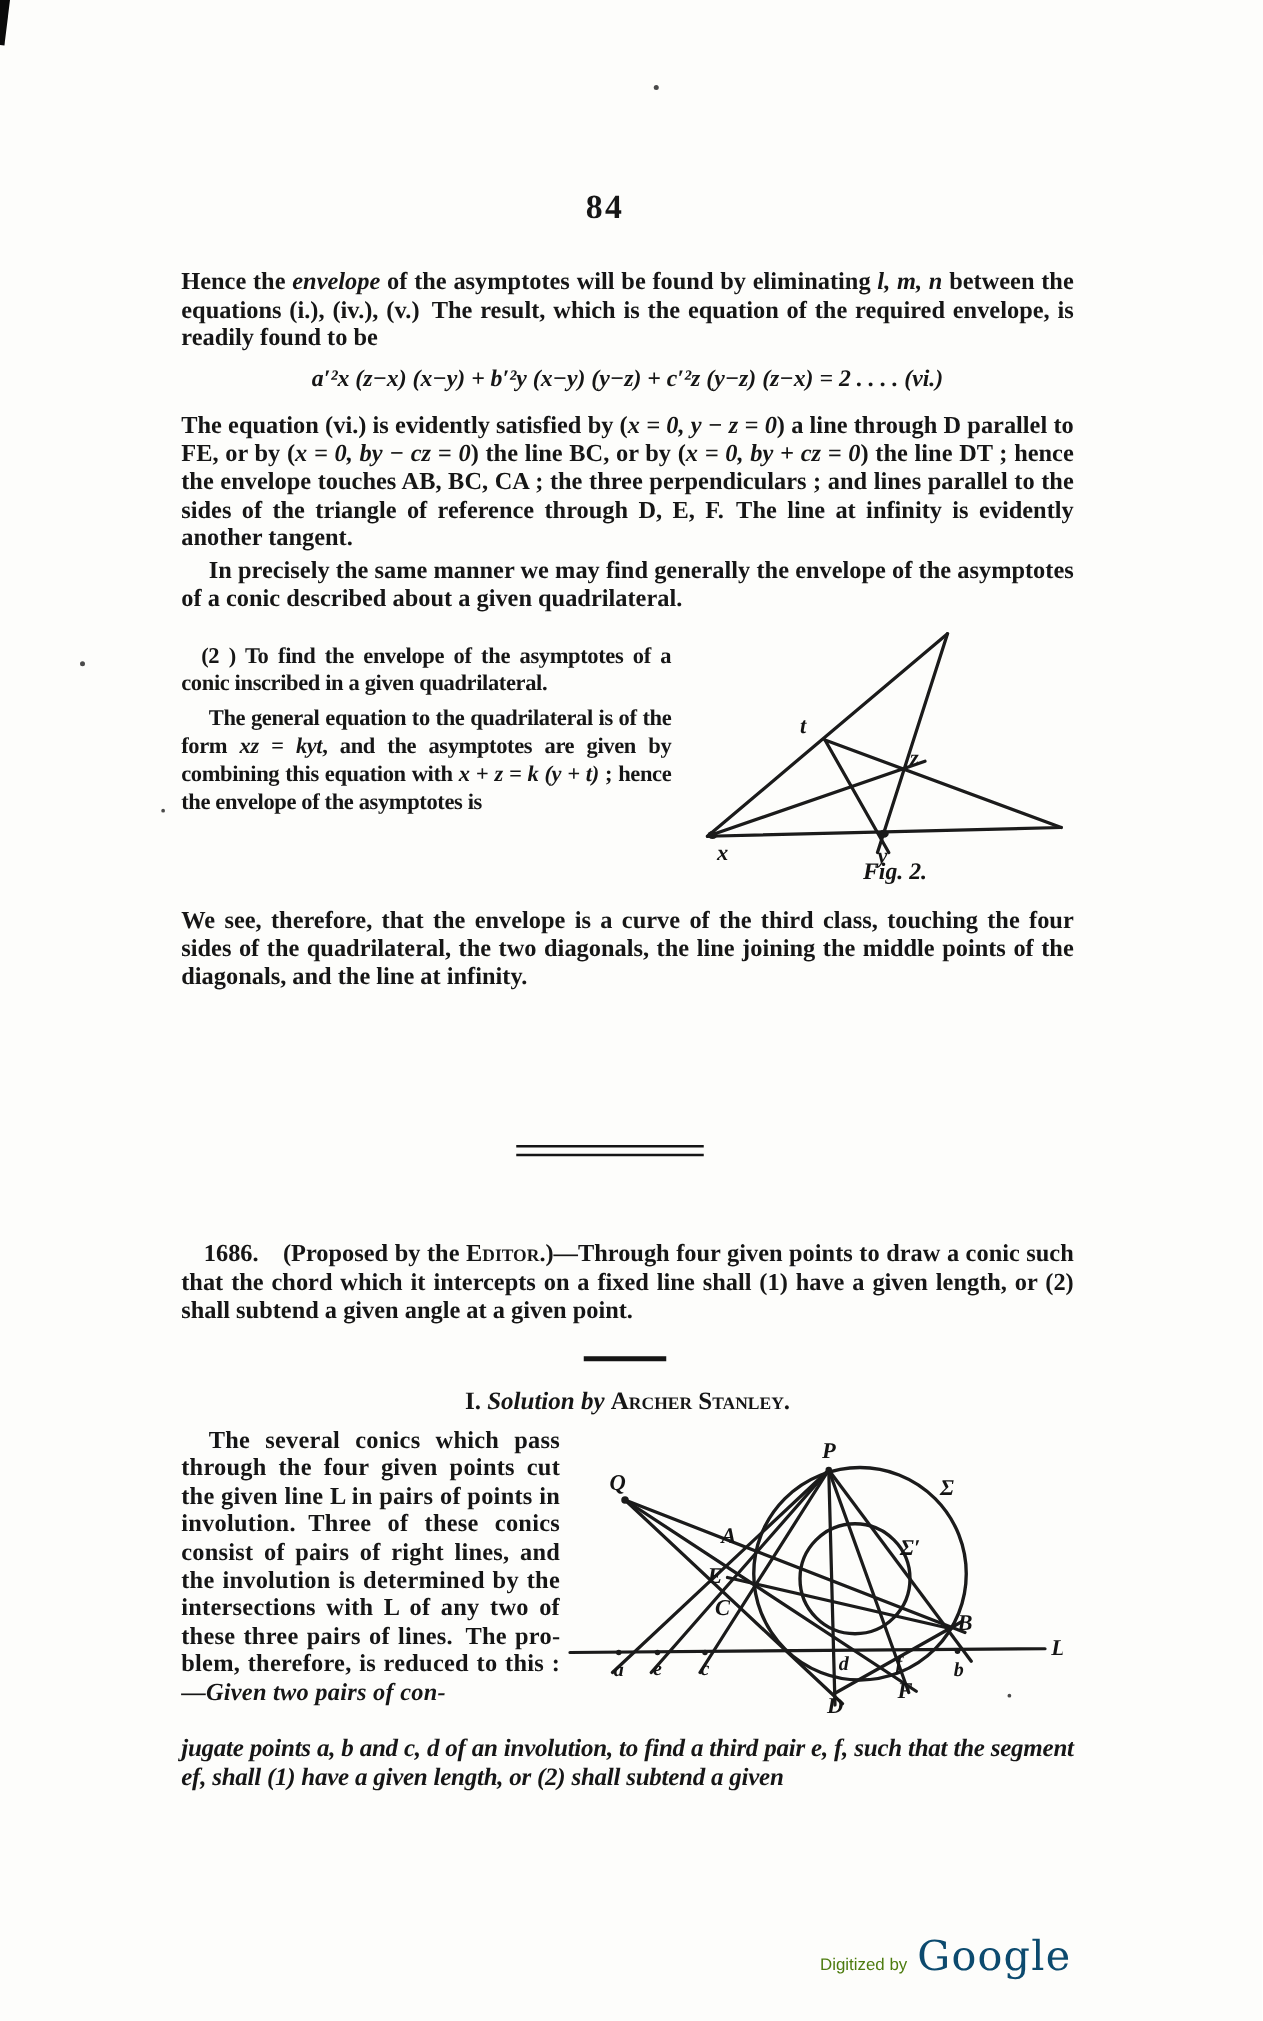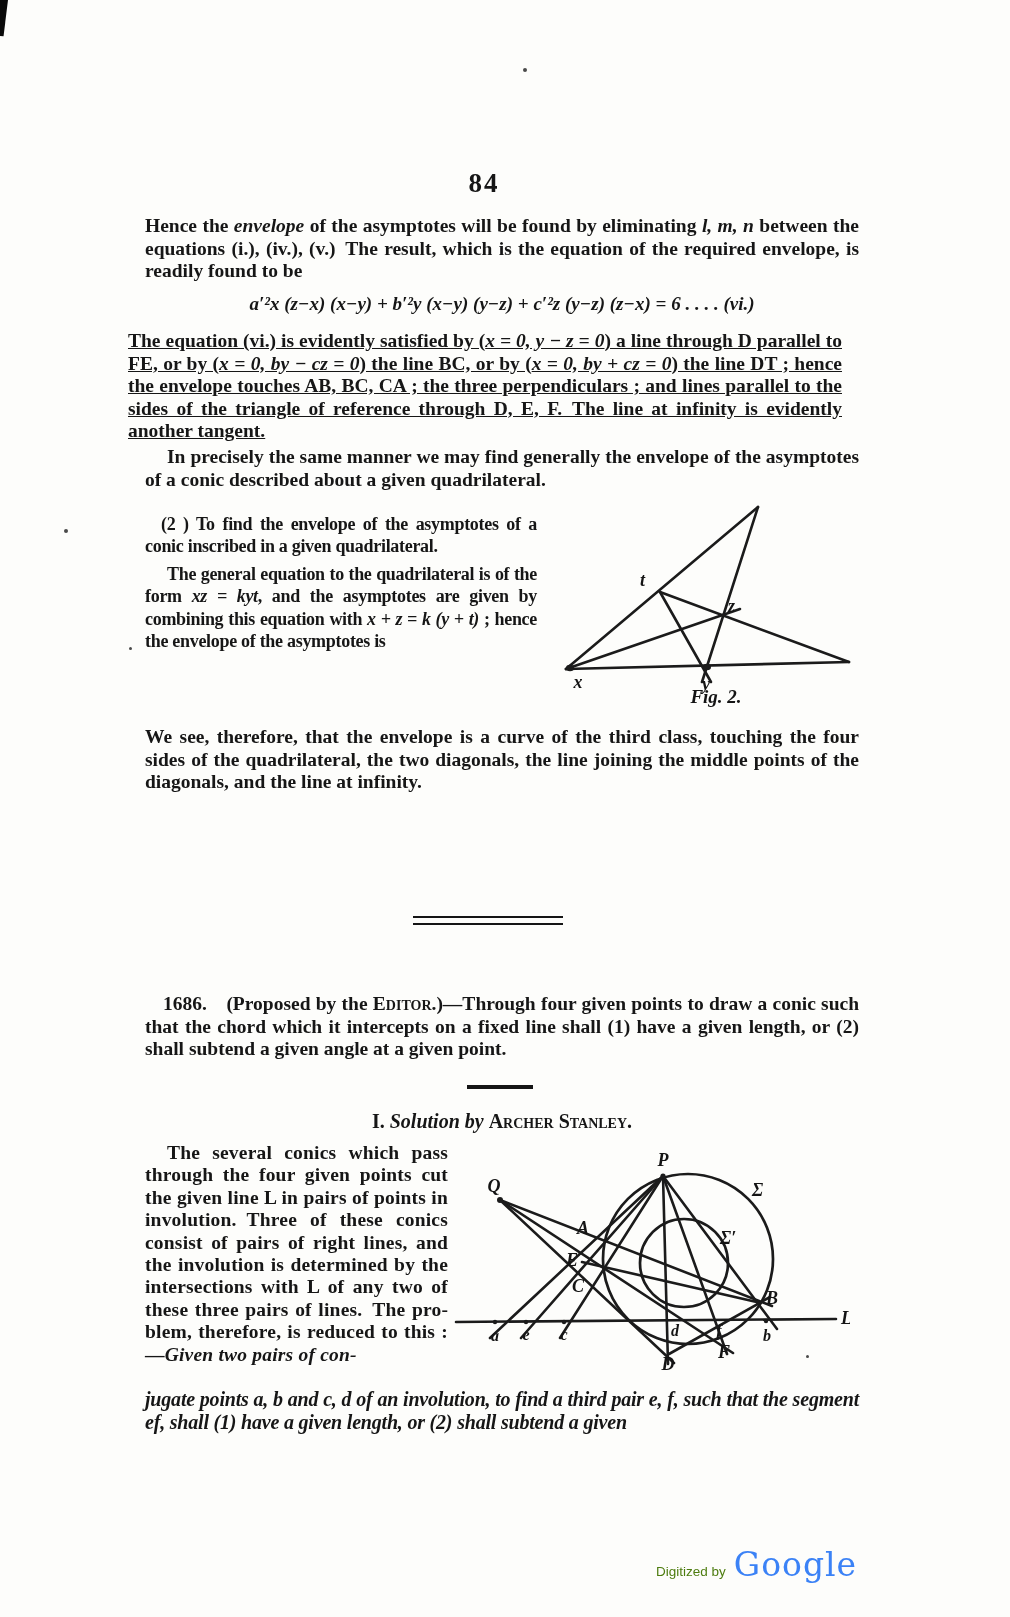--- a/index.html
+++ b/index.html
@@ -4,61 +4,61 @@
 <style>
   html,body{margin:0;padding:0;background:#ffffff;}
   .page{position:relative;width:1010px;height:1617px;background:#fdfdfb;overflow:hidden;
         font-family:"Liberation Serif","DejaVu Serif",serif;color:#161616;}
   .abs{position:absolute;}
   .t{font-weight:bold;}
   .body{font-size:19.5px;line-height:22.5px;text-align:justify;}
   .narrow2{font-size:18px;line-height:22.4px;letter-spacing:-0.3px;text-align:justify;}
   .narrow1{font-size:19.5px;line-height:22.4px;letter-spacing:0.2px;text-align:justify;}
   .eq{text-align:center;font-size:19px;line-height:24px;}
-  .pagenum{font-size:27px;letter-spacing:2px;text-align:center;margin-top:18px;}
+  .pagenum{font-size:27px;letter-spacing:2px;text-align:center;}
   .sc{font-variant:small-caps;}
   .heading{text-align:center;font-size:20px;}
   .contital{font-size:20px;line-height:23px;letter-spacing:-0.2px;text-align:justify;font-style:italic;}
   .rule-double{height:5px;border-top:2.5px solid #151515;border-bottom:2.5px solid #151515;}
   .rule-short{height:4px;background:#151515;}
   .speck{position:absolute;background:#4a4a4a;border-radius:50%;}
   .corner{position:absolute;left:-2px;top:-4px;width:8px;height:40px;background:#0a0a0a;transform:rotate(7deg);}
   svg .ln{stroke:#1b1b1b;stroke-width:2.6;fill:none;stroke-linecap:round;}
   svg .circ{stroke:#1b1b1b;stroke-width:2.7;fill:none;}
   svg .lab{font-family:"Liberation Serif","DejaVu Serif",serif;font-weight:bold;font-style:italic;
            font-size:18px;fill:#141414;}
   svg .lab-sm{font-size:16px;}
   svg .figcap{font-family:"Liberation Serif","DejaVu Serif",serif;font-weight:bold;font-style:italic;
            font-size:19px;fill:#141414;}
   .wm{display:flex;align-items:baseline;}
   .wm-pre{font-family:"Liberation Sans","DejaVu Sans",sans-serif;font-size:13.5px;color:#4d7c0f;}
-  .wm-logo{font-family:"DejaVu Serif",serif;font-size:33px;color:#3b82f6;letter-spacing:1px;margin-left:8px;}
+  .wm-logo{font-family:"DejaVu Serif",serif;font-size:33px;color:#0c4a6e;letter-spacing:1px;margin-left:8px;}
 </style>
 </head>
 <body>
 
 <div class="page">
 
   <div class="corner"></div>
   <div class="speck" style="left:523px;top:68px;width:4px;height:4px;"></div>
   <div class="speck" style="left:64px;top:529px;width:4px;height:4px;"></div>
   <div class="speck" style="left:129px;top:647px;width:3px;height:3px;"></div>
   <div class="speck" style="left:806px;top:1355px;width:3px;height:3px;"></div>
 
   <div class="abs t pagenum" style="left:434px;top:150px;width:100px;">84</div>
 
   <div class="abs t body" style="left:145px;top:215px;width:714px;">
     <span>Hence the </span><i>envelope</i><span> of the asymptotes will be found by eliminating </span><i>l, m, n</i><span> between the equations (i.), (iv.), (v.) The result, which is the equation of the required envelope, is readily found to be</span>
   </div>
 
   <div class="abs t eq" style="left:145px;top:292px;width:714px;">
-    <i>a′²x (z−x) (x−y) + b′²y (x−y) (y−z) + c′²z (y−z) (z−x) = 6 . . . . (vi.)</i>
+    <i>a′²x (z−x) (x−y) + b′²y (x−y) (y−z) + c′²z (y−z) (z−x) = 2 . . . . (vi.)</i>
   </div>
 
-  <div class="abs t body" style="left:128px;top:330px;width:714px;text-decoration:underline;">
+  <div class="abs t body" style="left:145px;top:330px;width:714px;">
     <span>The equation (vi.) is evidently satisfied by (</span><i>x = 0, y − z = 0</i><span>) a line through D parallel to FE, or by (</span><i>x = 0, by − cz = 0</i><span>) the line BC, or by (</span><i>x = 0, by + cz = 0</i><span>) the line DT ; hence the envelope touches AB, BC, CA ; the three perpendi­culars ; and lines parallel to the sides of the triangle of reference through D, E, F. The line at infinity is evidently another tangent.</span>
   </div>
 
   <div class="abs t body" style="left:145px;top:446px;width:714px;text-indent:22px;">
     <span>In precisely the same manner we may find generally the envelope of the asymptotes of a conic described about a given quadrilateral.</span>
   </div>
 
   <div class="abs t narrow2" style="left:145px;top:513px;width:392px;">
     <div style="text-indent:16px;">
       <span>(2 ) To find the envelope of the asymp­totes of a conic inscribed in a given quadri­lateral.</span>

